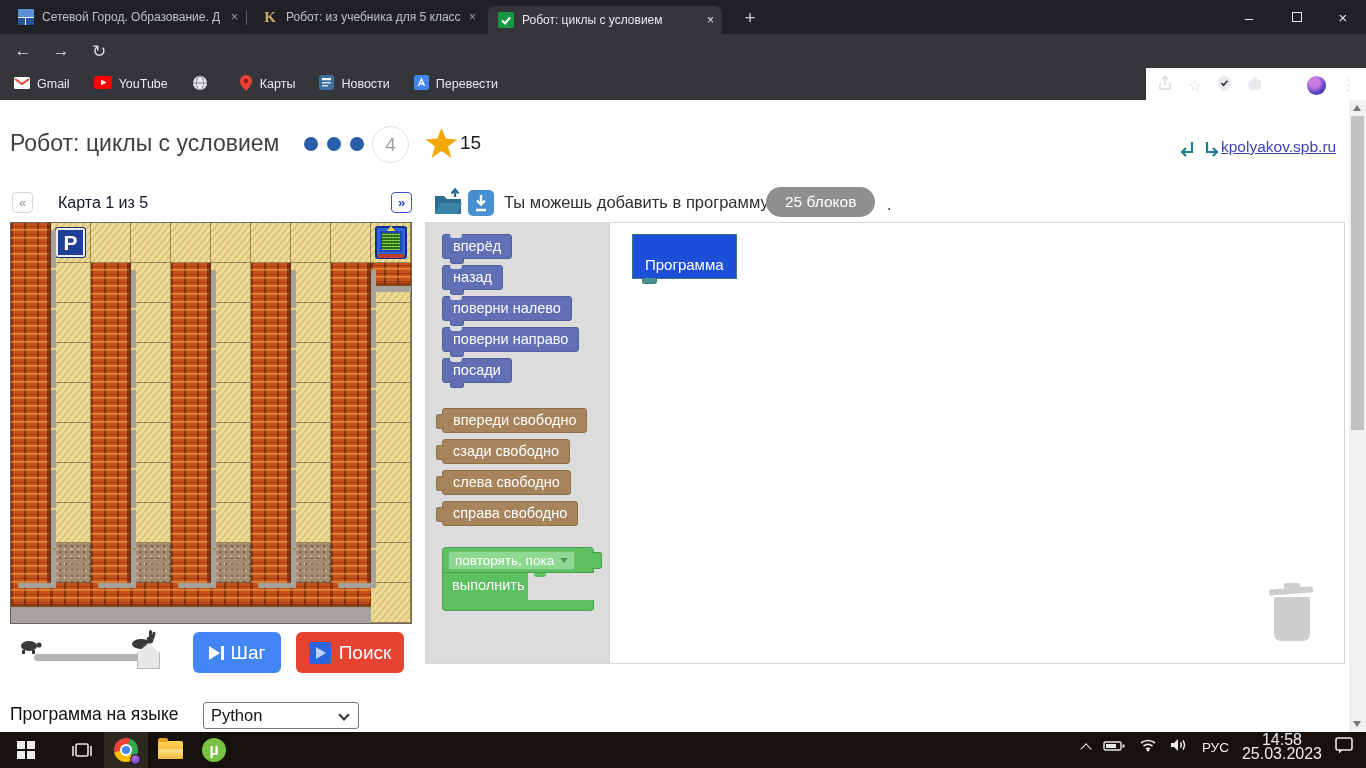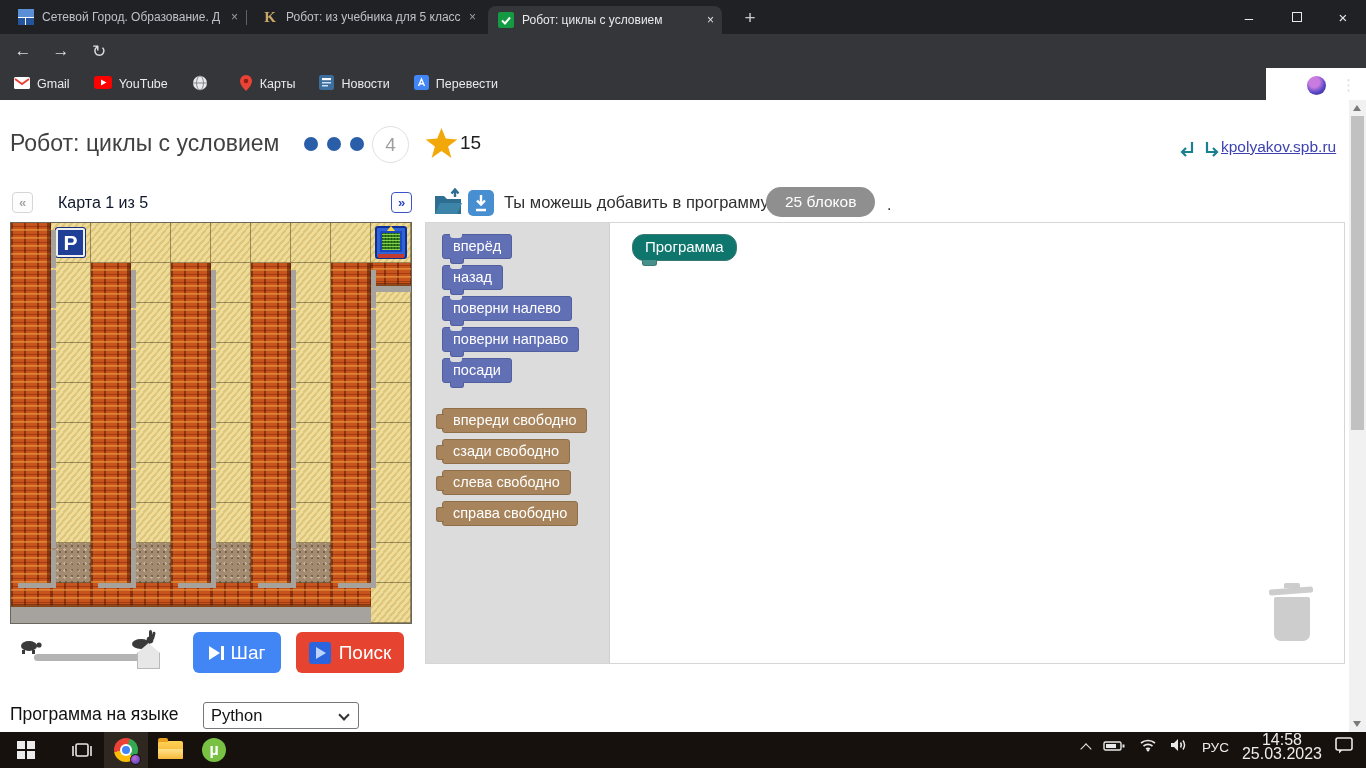--- a/index.html
+++ b/index.html
@@ -36,21 +36,21 @@
   .sec-text { color:#9aa0a6; margin:0 10px 0 7px; }
   .om-div { width:1px; height:16px; background:#5f6368; margin-right:10px; }
   .domain { color:#e8eaed; } .path { color:#9aa0a6; }
   .tb-right { position:absolute; right:10px; top:34px; height:34px; display:flex; align-items:center; gap:15px; }
   .star-o { color:#dadce0; font-size:16px; }
   .sq-white { width:14px; height:14px; background:#fff; }
   .avatar { width:19px; height:19px; border-radius:50%;
             background:radial-gradient(circle at 38% 32%, #c97be0 0 30%, #5a49c9 60%, #27205e); }
   .kebab { color:#dadce0; font-size:15px; letter-spacing:0; }
 
-  .bookmarks { position:absolute; left:0; top:68px; width:1266px; height:32px; background:#35363a;
+  .bookmarks { position:absolute; left:0; top:68px; width:1146px; height:32px; background:#35363a;
                display:flex; align-items:center; gap:24px; padding-left:14px; font-size:12.5px; color:#e8eaed; }
   .bm { display:flex; align-items:center; gap:7px; }
 
   
   .page-title { position:absolute; left:10px; top:130px; font-size:23px; color:#414141; }
   .dots { position:absolute; left:304px; top:137px; display:flex; gap:9px; }
   .dot { width:14px; height:14px; border-radius:50%; background:#2b5ea8; }
   .level-circle { position:absolute; left:372px; top:126px; width:37px; height:37px; border:1.5px solid #e0e0e0;
                   border-radius:50%; display:flex; align-items:center; justify-content:center;
                   font-size:19px; color:#9e9e9e; }
@@ -136,22 +136,22 @@
   .flyout { position:absolute; left:0; top:0; width:184px; height:440px; background:#dcdcdc; border-right:1px solid #cfcfcf; }
   .blk { position:absolute; color:#fff; font-size:14.5px; white-space:nowrap; padding:3px 10px 4px; border-radius:3px; cursor:grab; }
   .blk-cmd { background:#6170b5; border:1px solid #515f9e; }
   .blk-cmd::before { content:""; position:absolute; left:7px; top:-1px; width:12px; height:4px;
                      background:#dcdcdc; border-radius:0 0 3px 3px; }
   .blk-cmd::after { content:""; position:absolute; left:7px; bottom:-6px; width:12px; height:5px;
                     background:#6170b5; border:1px solid #515f9e; border-top:none; border-radius:0 0 3px 3px; }
   .blk-cond { background:#a8845c; border:1px solid #8f6f49; }
   .blk-cond::before { content:""; position:absolute; left:-7px; top:5px; width:7px; height:13px;
                       background:#a8845c; border:1px solid #8f6f49; border-right:none; border-radius:3px 0 0 3px; }
-  .program-blk { position:absolute; left:206px; top:11px; background:#0f766e; border:1px solid #397a75;
-                 border-radius:12px; color:#fff; font-size:15px; padding:3px 12px 5px; cursor:grab; }
+  .program-blk { position:absolute; left:206px; top:11px; background:#1d4ed8; border:1px solid #397a75;
+                 border-radius:0; color:#fff; font-size:15px; padding:21px 12px 5px; cursor:grab; }
   .program-blk::after { content:""; position:absolute; left:9px; bottom:-6px; width:13px; height:5px;
                         background:#47908b; border:1px solid #397a75; border-top:none; border-radius:0 0 3px 3px; }
   .loop { position:absolute; left:16px; top:324px; width:152px; cursor:grab; }
   .loop-top { height:26px; background:#5cbf60; border:1px solid #4aa04e; border-radius:4px 4px 0 0;
               display:flex; align-items:center; padding:0 5px; position:relative; }
   .loop-dd { background:#8ed892; border:1px solid #6cc470; border-radius:3px; color:#fff; font-size:13.5px;
              padding:0 6px; height:19px; display:flex; align-items:center; gap:6px; }
   .dd-caret { width:0; height:0; border-left:4px solid transparent; border-right:4px solid transparent;
               border-top:5px solid #4e9952; }
   .loop-sock { position:absolute; right:-9px; top:4px; width:10px; height:17px; background:#5cbf60;
@@ -537,20 +537,34 @@
   <div class="flyout">
     <div class="blk blk-cmd" style="left:16px;top:11px">вперёд</div>
     <div class="blk blk-cmd" style="left:16px;top:42px">назад</div>
     <div class="blk blk-cmd" style="left:16px;top:73px">поверни налево</div>
     <div class="blk blk-cmd" style="left:16px;top:104px">поверни направо</div>
     <div class="blk blk-cmd" style="left:16px;top:135px">посади</div>
     <div class="blk blk-cond" style="left:16px;top:185px">впереди свободно</div>
     <div class="blk blk-cond" style="left:16px;top:216px">сзади свободно</div>
     <div class="blk blk-cond" style="left:16px;top:247px">слева свободно</div>
     <div class="blk blk-cond" style="left:16px;top:278px">справа свободно</div>
+    <div class="loop">
+      <div class="loop-top">
+        <span class="loop-dd">
+          <span>повторять, пока</span>
+          <span class="dd-caret"></span>
+        </span>
+        <span class="loop-sock"></span>
+      </div>
+      <div class="loop-mid">
+        <div class="loop-spine">выполнить</div>
+        <div class="loop-gap"></div>
+      </div>
+      <div class="loop-bot"></div>
+    </div>
   </div>
   <div class="program-blk">Программа</div>
   <div class="trash">
     <div class="trash-handle"></div>
     <div class="trash-lid"></div>
     <div class="trash-body"></div>
   </div>
 </div>
 
 <div class="scrollbar">

